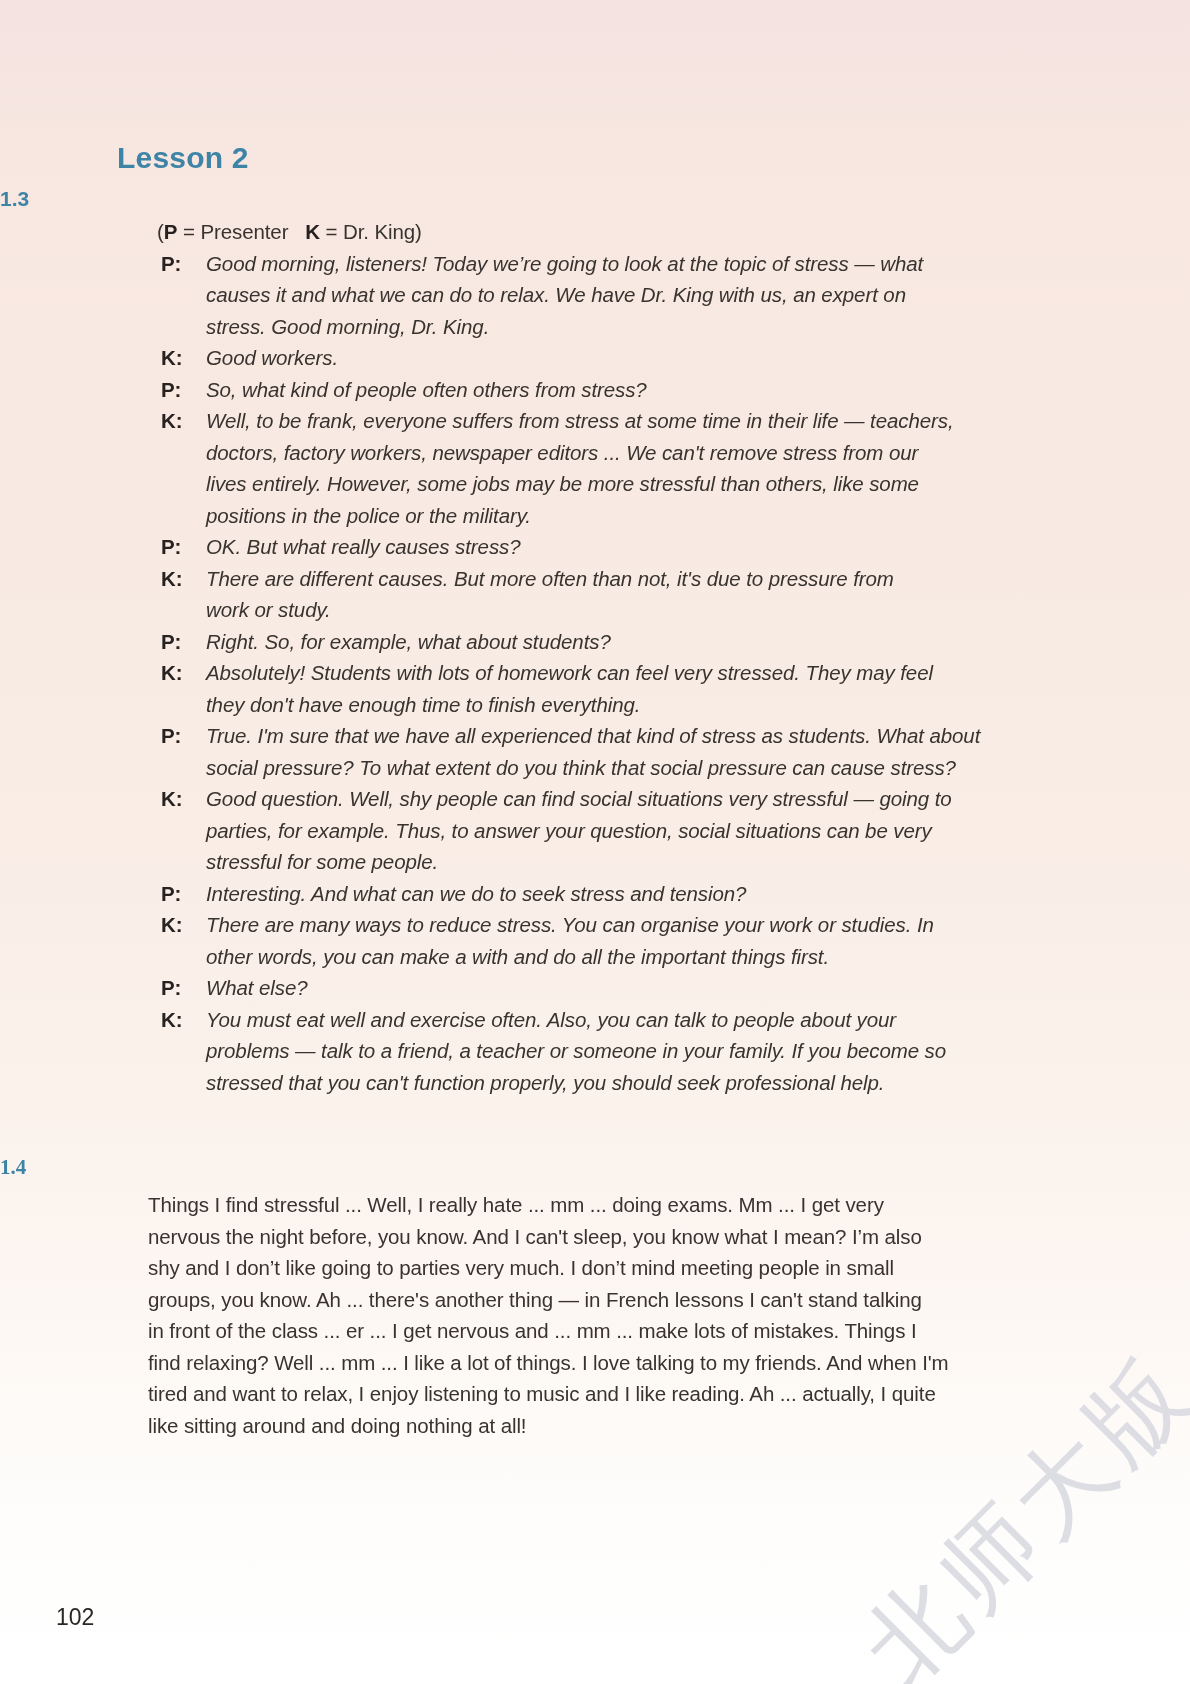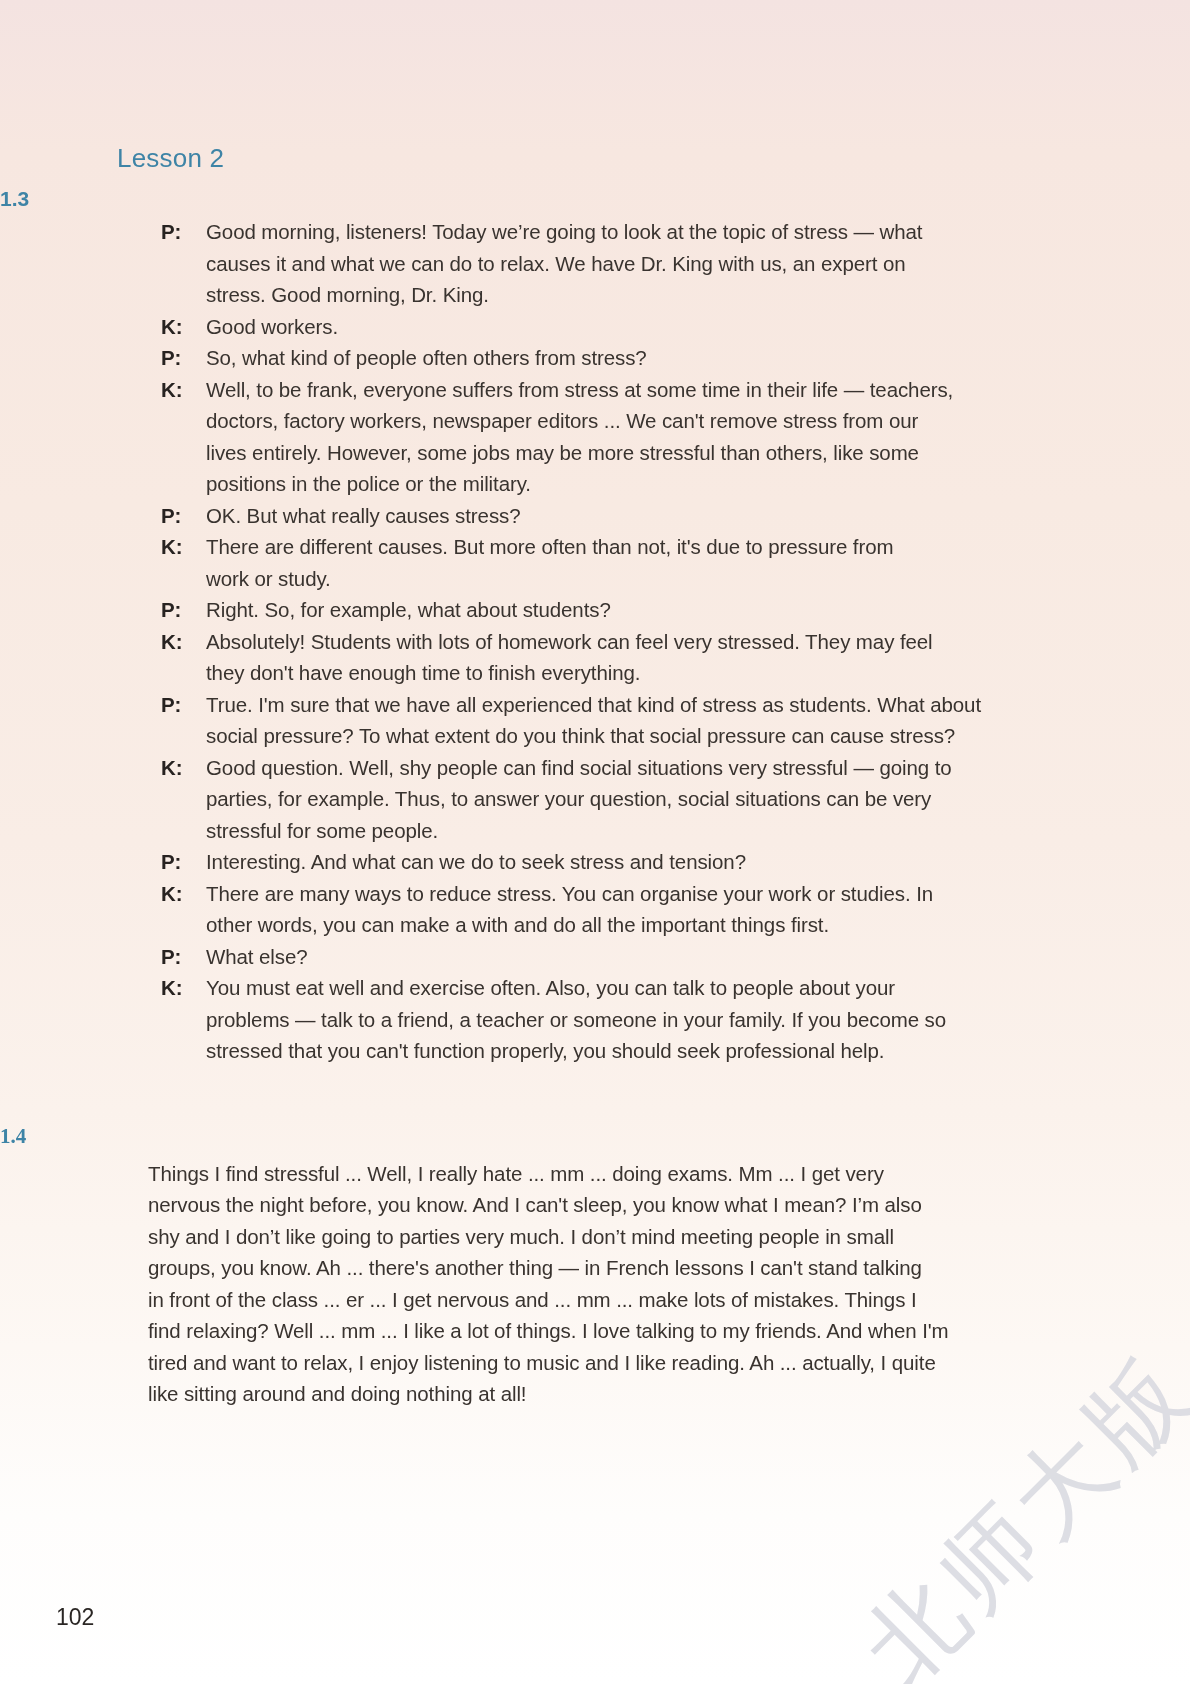--- a/index.html
+++ b/index.html
@@ -31,23 +31,23 @@
     font-size: 96px;
     letter-spacing: 8px;
     color: #d8d9e0;
     opacity: 0.85;
     transform: rotate(-45deg);
     white-space: nowrap;
     pointer-events: none;
   }
   .lesson-title {
     margin: 144px 0 0 117px;
-    font-size: 26px;
+    font-size: 30px;
     line-height: 28px;
-    font-weight: 400;
+    font-weight: 700;
     color: #3e84a6;
     letter-spacing: 0.2px;
   }
   .track-num {
     font-size: 21px;
     line-height: 22px;
     font-weight: 700;
     color: #3e84a6;
   }
   .num-13 { margin-top: 16px; }
@@ -64,20 +64,21 @@
   .dialogue { margin-left: 4px; }
   .drow { display: flex; align-items: flex-start; }
   .spk {
     flex: 0 0 45px;
     font-weight: 700;
     color: #272220;
   }
   .utt {
     flex: 1 1 auto;
     white-space: pre-line;
+    font-style: italic;
   }
   .monologue {
     margin: 11px 14px 0 148px;
     font-size: 20.5px;
     line-height: 31.5px;
     letter-spacing: -0.1px;
     white-space: pre-line;
   }
   .page-number {
     position: absolute;
@@ -93,20 +94,21 @@
 
 <div class="page">
 
   <div class="watermark">北师大版</div>
 
   <h1 class="lesson-title">Lesson 2</h1>
 
   <section>
     <div class="track-num num-13">1.3</div>
     <div class="transcript">
+      <div class="legend"><span>(</span><span class="b">P</span><span> = Presenter   </span><span class="b">K</span><span> = Dr. King)</span></div>
       <div class="dialogue">
           <div class="drow">
             <span class="spk">P:</span>
             <div class="utt">Good morning, listeners! Today we’re going to look at the topic of stress — what
 causes it and what we can do to relax. We have Dr. King with us, an expert on
 stress. Good morning, Dr. King.</div>
           </div>
           <div class="drow">
             <span class="spk">K:</span>
             <div class="utt">Good workers.</div>

